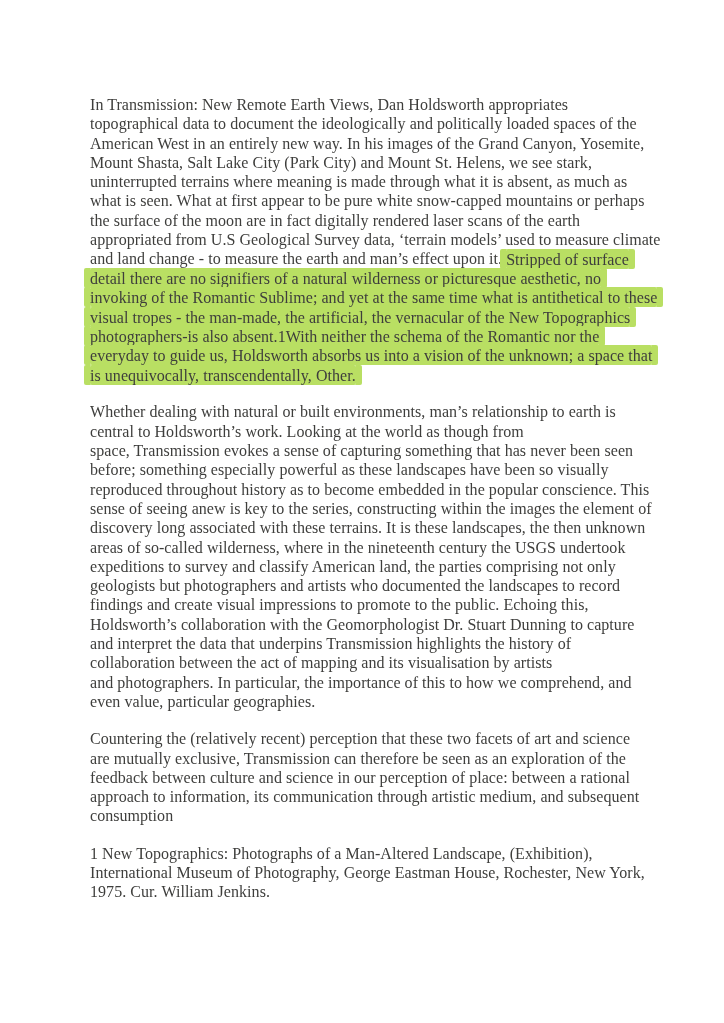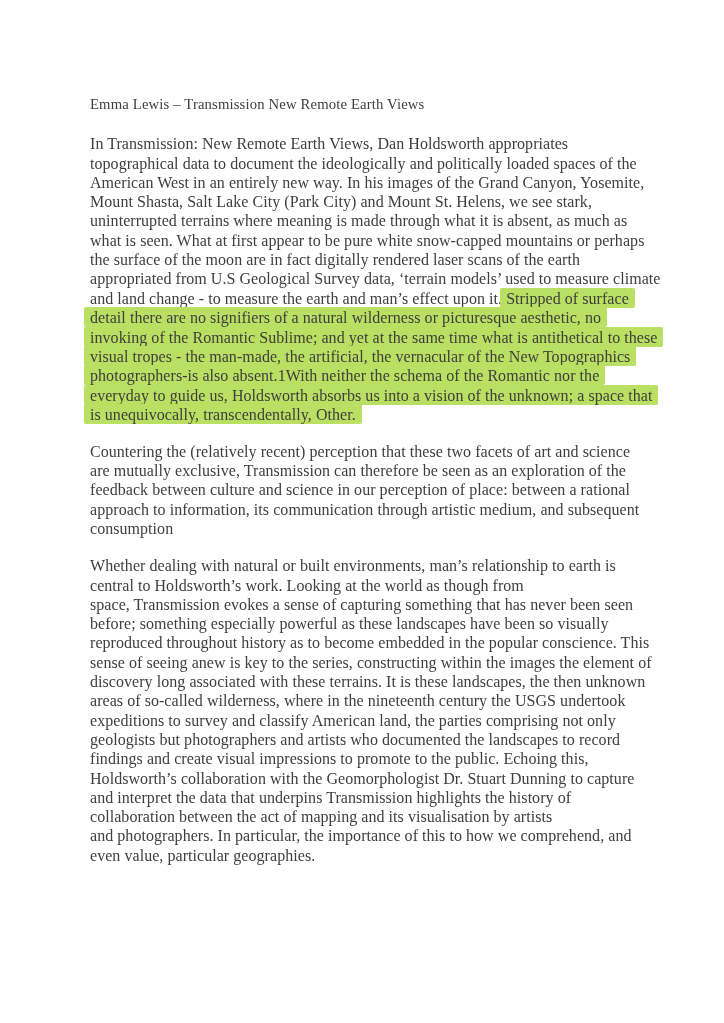--- a/index.html
+++ b/index.html
@@ -40,54 +40,56 @@
     box-decoration-break: clone;
     padding: 1.5px 0;
     border-radius: 2px;
     font-family: Liberation Serif, serif;
   }
 </style>
 </head>
 <body>
 
 <div class="page">
-  <h1 class="doc-title">Emma Lewis – Transmission New Remote Earth Views</h1>
 
   <p class="para"><span>In Transmission: New Remote Earth Views, Dan Holdsworth appropriates
 topographical data to document the ideologically and politically loaded spaces of the
 American West in an entirely new way. In his images of the Grand Canyon, Yosemite,
 Mount Shasta, Salt Lake City (Park City) and Mount St. Helens, we see stark,
 uninterrupted terrains where meaning is made through what it is absent, as much as
 what is seen. What at first appear to be pure white snow-capped mountains or perhaps
 the surface of the moon are in fact digitally rendered laser scans of the earth
 appropriated from U.S Geological Survey data, ‘terrain models’ used to measure climate
 and land change - to measure the earth and man’s effect upon it. </span><span class="hl">Stripped of surface
 detail there are no signifiers of a natural wilderness or picturesque aesthetic, no
 invoking of the Romantic Sublime; and yet at the same time what is antithetical to these
 visual tropes - the man-made, the artificial, the vernacular of the New Topographics
 photographers-is also absent.1With neither the schema of the Romantic nor the
 everyday to guide us, Holdsworth absorbs us into a vision of the unknown; a space that
 is unequivocally, transcendentally, Other.</span></p>
-
-  <p class="para">Countering the (relatively recent) perception that these two facets of art and science
-are mutually exclusive, Transmission can therefore be seen as an exploration of the
-feedback between culture and science in our perception of place: between a rational
-approach to information, its communication through artistic medium, and subsequent
-consumption</p>
 
   <p class="para">Whether dealing with natural or built environments, man’s relationship to earth is
 central to Holdsworth’s work. Looking at the world as though from
 space, Transmission evokes a sense of capturing something that has never been seen
 before; something especially powerful as these landscapes have been so visually
 reproduced throughout history as to become embedded in the popular conscience. This
 sense of seeing anew is key to the series, constructing within the images the element of
 discovery long associated with these terrains. It is these landscapes, the then unknown
 areas of so-called wilderness, where in the nineteenth century the USGS undertook
 expeditions to survey and classify American land, the parties comprising not only
 geologists but photographers and artists who documented the landscapes to record
 findings and create visual impressions to promote to the public. Echoing this,
 Holdsworth’s collaboration with the Geomorphologist Dr. Stuart Dunning to capture
 and interpret the data that underpins Transmission highlights the history of
 collaboration between the act of mapping and its visualisation by artists
 and photographers. In particular, the importance of this to how we comprehend, and
 even value, particular geographies.</p>
 
+  <p class="para">Countering the (relatively recent) perception that these two facets of art and science
+are mutually exclusive, Transmission can therefore be seen as an exploration of the
+feedback between culture and science in our perception of place: between a rational
+approach to information, its communication through artistic medium, and subsequent
+consumption</p>
+
+  <p class="para">1 New Topographics: Photographs of a Man-Altered Landscape, (Exhibition),
+International Museum of Photography, George Eastman House, Rochester, New York,
+1975. Cur. William Jenkins.</p>
 </div>
 
 </body></html>

